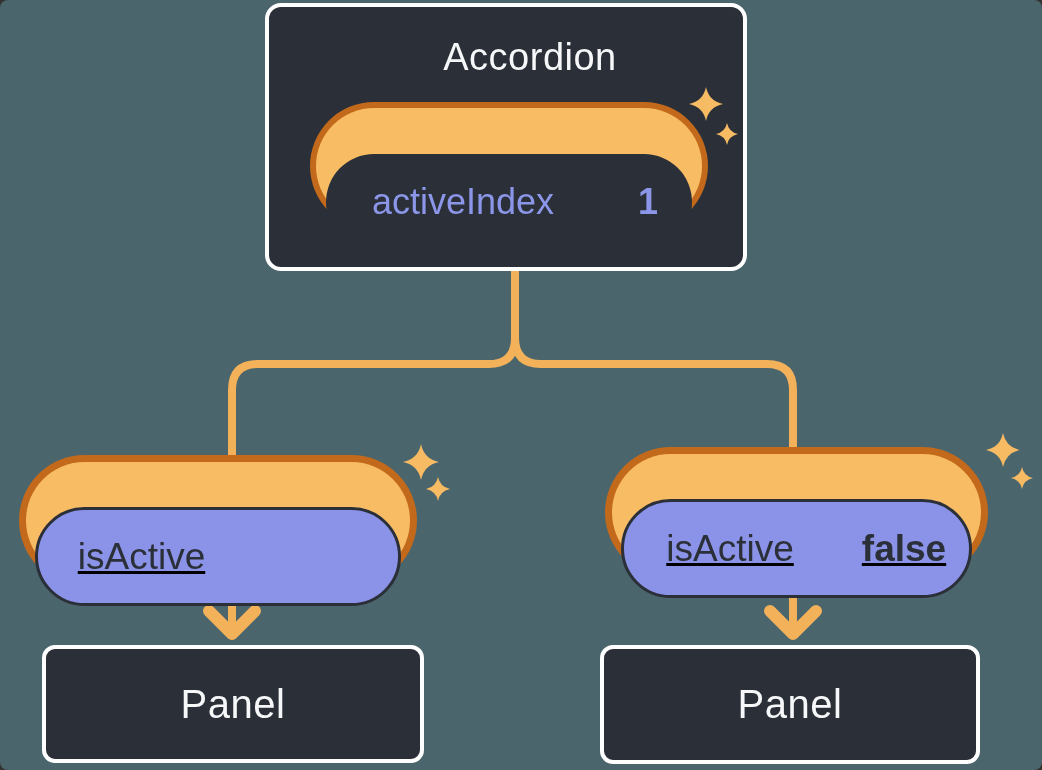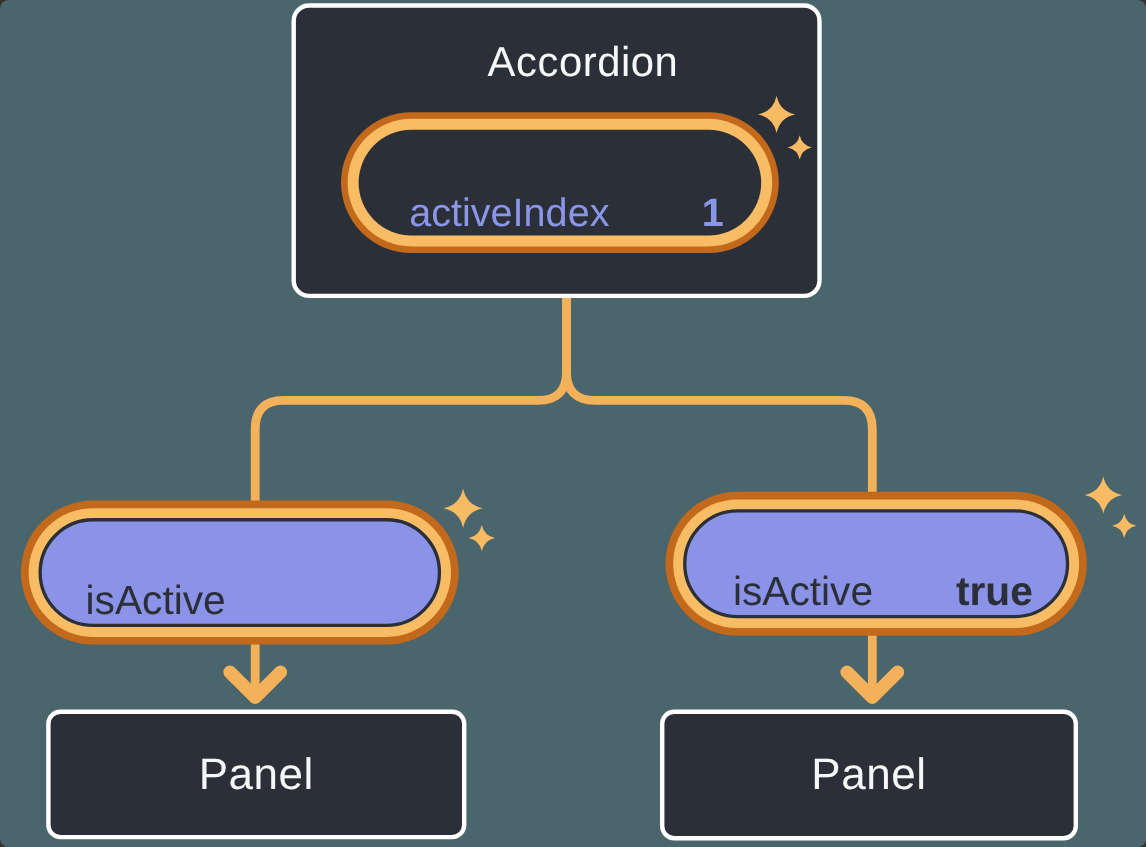--- a/index.html
+++ b/index.html
@@ -30,30 +30,30 @@
   }
   .panel-node{
     border-radius:13px; display:flex; align-items:center; justify-content:center;
     font-size:40px; font-weight:400; color:var(--light-text); letter-spacing:.5px;
   }
   .panel-left{left:42px; top:645px; width:382px; height:118px;}
   .panel-right{left:600px; top:645px; width:380px; height:119px;}
 
   .pill{position:absolute; box-sizing:border-box; background:var(--ring-outer); border-radius:999px; padding:6px;}
   .pill-mid{box-sizing:border-box; background:var(--ring-inner); border-radius:999px; padding:10px; width:100%; height:100%;}
-  .pill-inner{box-sizing:border-box; border-radius:999px; width:100%; height:100%; display:flex; align-items:flex-end; overflow:hidden;}
+  .pill-inner{box-sizing:border-box; border-radius:999px; width:100%; height:100%; display:flex; align-items:center; overflow:hidden;margin-top:36px;}
   .pill-section{display:flex; align-items:center; justify-content:center; white-space:nowrap;}
   .pill-value{flex:1; font-weight:700;}
 
   .state-pill{left:41px; top:95px; width:398px; height:128px;}
   .state-pill .pill-inner{background:var(--node-fill); font-size:36px; color:var(--purple-text);}
   .state-pill .pill-label{width:274px;}
   .state-pill .pill-divider{width:4px; background:var(--accordion-divider);}
 
-  .prop-pill{padding:7px;}
+  .prop-pill{padding:7px;text-decoration:underline;}
   .prop-pill .pill-mid{padding:9px;}
   .prop-pill .pill-inner{background:var(--pill-purple); border:3px solid var(--dark-text); font-size:37px; color:var(--dark-text);}
   .prop-pill .pill-divider{width:3px; background:var(--dark-text);}
   .prop-pill-left{left:19px; top:455px; width:398px; height:131px;}
   .prop-pill-left .pill-label{width:207px;}
   .prop-pill-right{left:605px; top:447px; width:383px; height:131px;}
   .prop-pill-right .pill-label{width:212px;}
 </style>
 </head>
 <body>
@@ -87,21 +87,21 @@
         <div class="pill-divider"></div>
       </div>
     </div>
   </div>
 
   <div class="pill prop-pill prop-pill-right">
     <div class="pill-mid">
       <div class="pill-inner">
         <div class="pill-section pill-label">isActive</div>
         <div class="pill-divider"></div>
-        <div class="pill-section pill-value">true</div>
+        <div class="pill-section pill-value">false</div>
       </div>
     </div>
   </div>
 
   <div class="node panel-node panel-left">Panel</div>
   <div class="node panel-node panel-right">Panel</div>
 
   <svg class="layer" viewBox="0 0 1042 770">
     <defs>
       <path id="sparkle-shape" d="M 0 -1 Q 0.17 -0.17 1 0 Q 0.17 0.17 0 1 Q -0.17 0.17 -1 0 Q -0.17 -0.17 0 -1 Z"></path>

